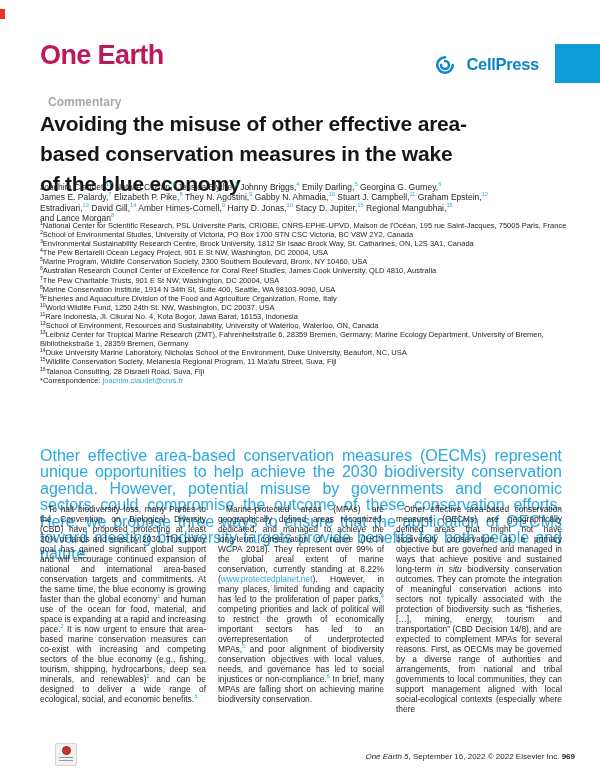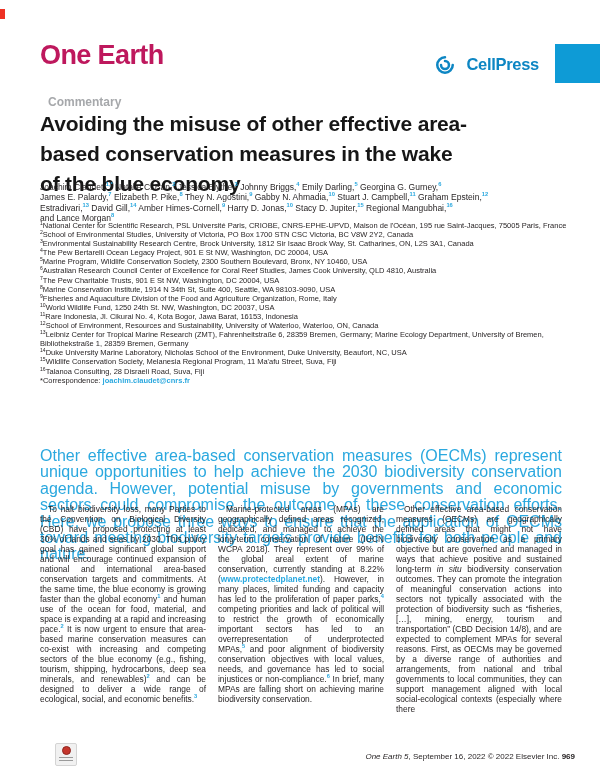--- a/index.html
+++ b/index.html
@@ -46,21 +46,21 @@
     font-size:16px;line-height:16.4px;color:#2aa8df;
     text-align:justify;
   }
   .columns{
     position:absolute;left:40px;top:504px;width:522px;
     display:flex;gap:12px;
   }
   .col{width:166px;font-size:8.4px;line-height:10px;text-align:justify;color:#231f20;}
   .col p{margin:0;text-indent:8px;}
   .sup{font-size:0.68em;vertical-align:super;line-height:0;}
-  .lk{color:#2aa8df;font-weight:bold;}
+  .lk{color:#2aa8df;}
   .it{font-style:italic;margin-top:32px;}
   .bd{font-weight:bold;text-align:right;}
   .badge{
     position:absolute;left:55px;top:743px;width:22px;height:23px;
     background:#f1f1f1;border:1px solid #d4d4d4;border-radius:2px;
     display:flex;flex-direction:column;align-items:center;padding-top:2px;box-sizing:border-box;
     z-index:5;
   }
   .badge .dot{width:9px;height:9px;border-radius:50%;background:#c5352c;border:1px solid #8e2620;box-sizing:border-box;}
   .badge .ln{width:14px;height:1.5px;background:#9a9a9a;margin-top:1.5px;}

